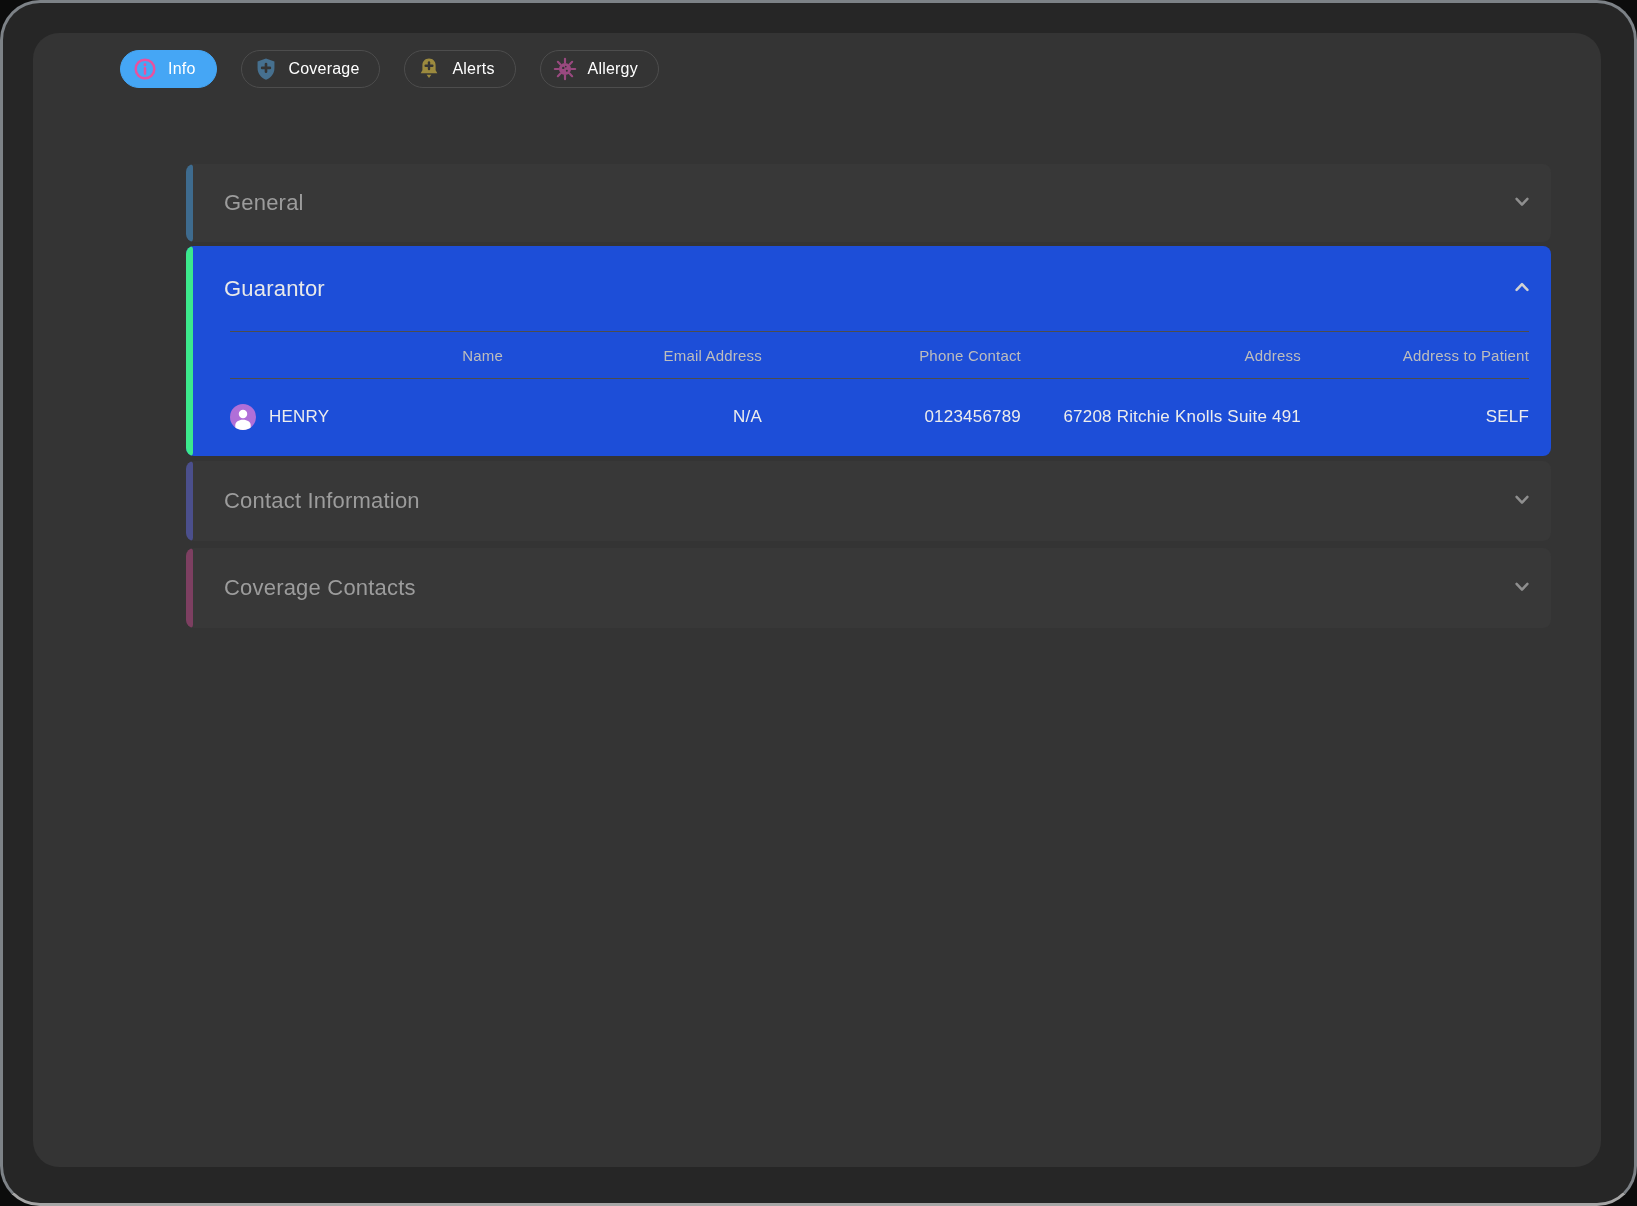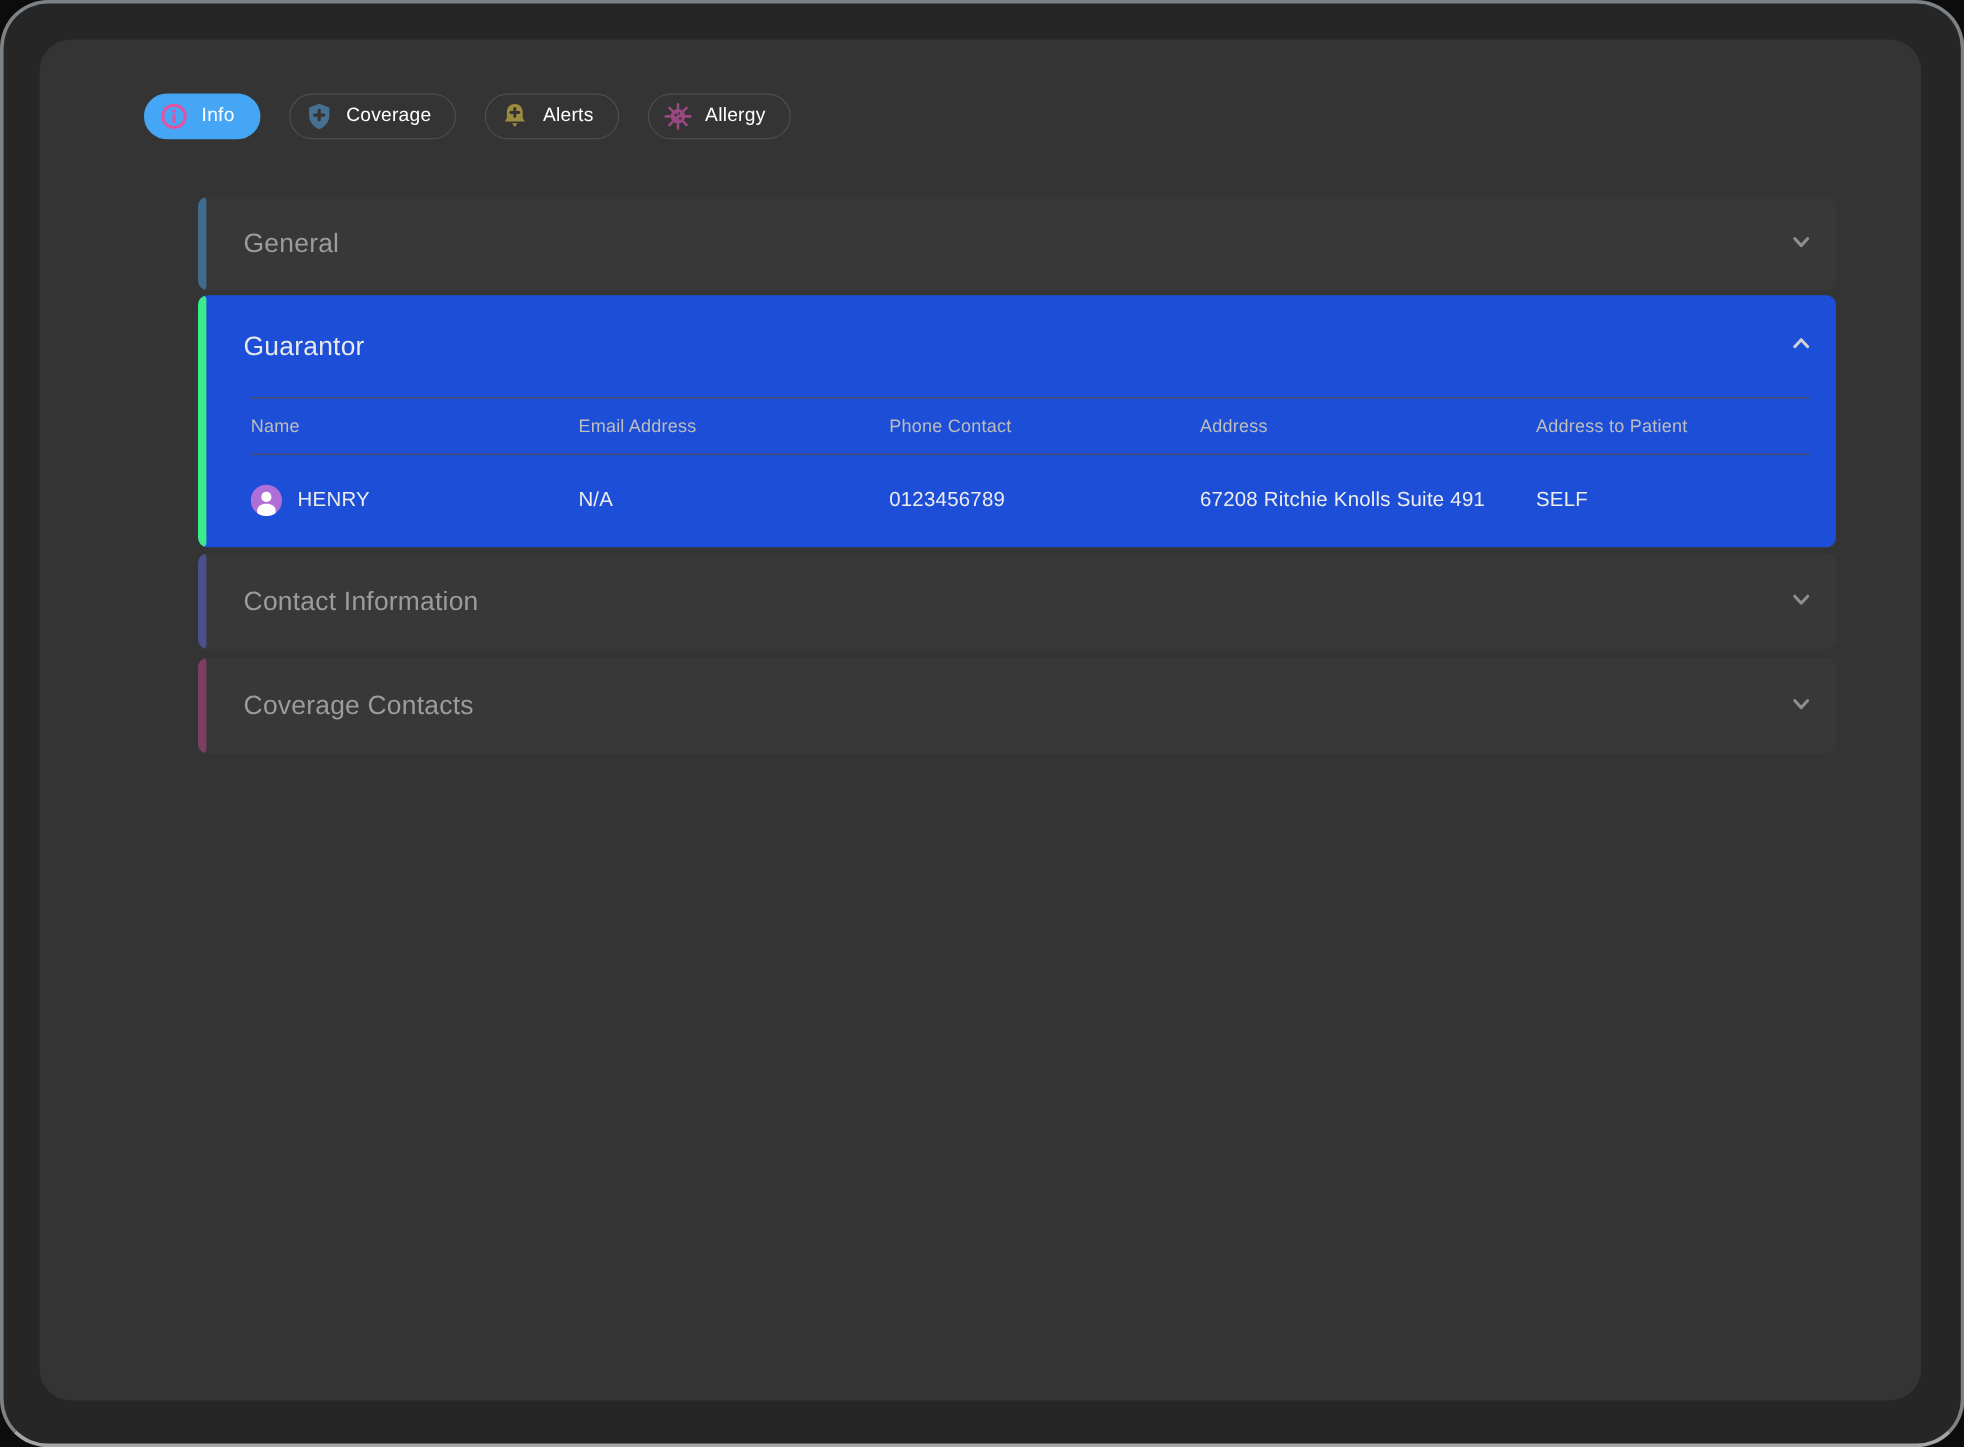--- a/index.html
+++ b/index.html
@@ -22,21 +22,21 @@
   .app-window {
     position: absolute;
     left: 30px; top: 30px; right: 33px; bottom: 36px;
     border-radius: 26px;
     background: #343434;
     overflow: hidden;
   }
 
   
   .tabs {
-    position: absolute; left: 87px; top: 45px;
+    position: absolute; left: 87px; top: 17px;
     display: flex; gap: 24px; align-items: center;
   }
   .tab-pill {
     height: 38px;
     display: flex; align-items: center; gap: 10px;
     padding: 0 20px 0 11px;
     border-radius: 19px;
     border: 1px solid #4d4d4d;
     background: transparent;
     color: #ffffff;
@@ -51,21 +51,21 @@
   }
   .tab-pill svg { display: block; }
 
   .ic-info     { color: #e8519f; }
   .ic-shield   { color: #46708f; }
   .ic-bell     { color: #9c8a3e; }
   .ic-virus    { color: #99497f; }
 
   
   .content {
-    position: absolute; left: 100px; top: 131px; width: 1397px; padding-left: 32px;
+    position: absolute; left: 121px; top: 131px; width: 1397px; padding-left: 32px;
   }
   .section {
     position: relative;
     background: #383838;
     border-radius: 8px;
     overflow: hidden;
   }
   .section.expanded { background: #1d4ed8; }
   .sec-general   { height: 78px;  margin-bottom: 4px; }
   .sec-guarantor { height: 210px; margin-bottom: 5px; }
@@ -98,20 +98,21 @@
 
   .chevron { margin-left: auto; color: #8f8f8f; }
   .section.expanded .chevron { color: #d2d2d2; }
 
   
   .g-table { padding: 0 22px 0 44px; }
   .g-grid {
     display: grid;
     grid-template-columns: 273px 259px 259px 280px 1fr;
     align-items: center;
+    text-align: right;
   }
   .g-head {
     height: 48px;
     border-top: 1px solid #4d4d4d;
     border-bottom: 1px solid #4d4d4d;
   }
   .g-head .th {
     font-size: 15px;
     color: #bdbdbd;
     letter-spacing: 0.2px;

